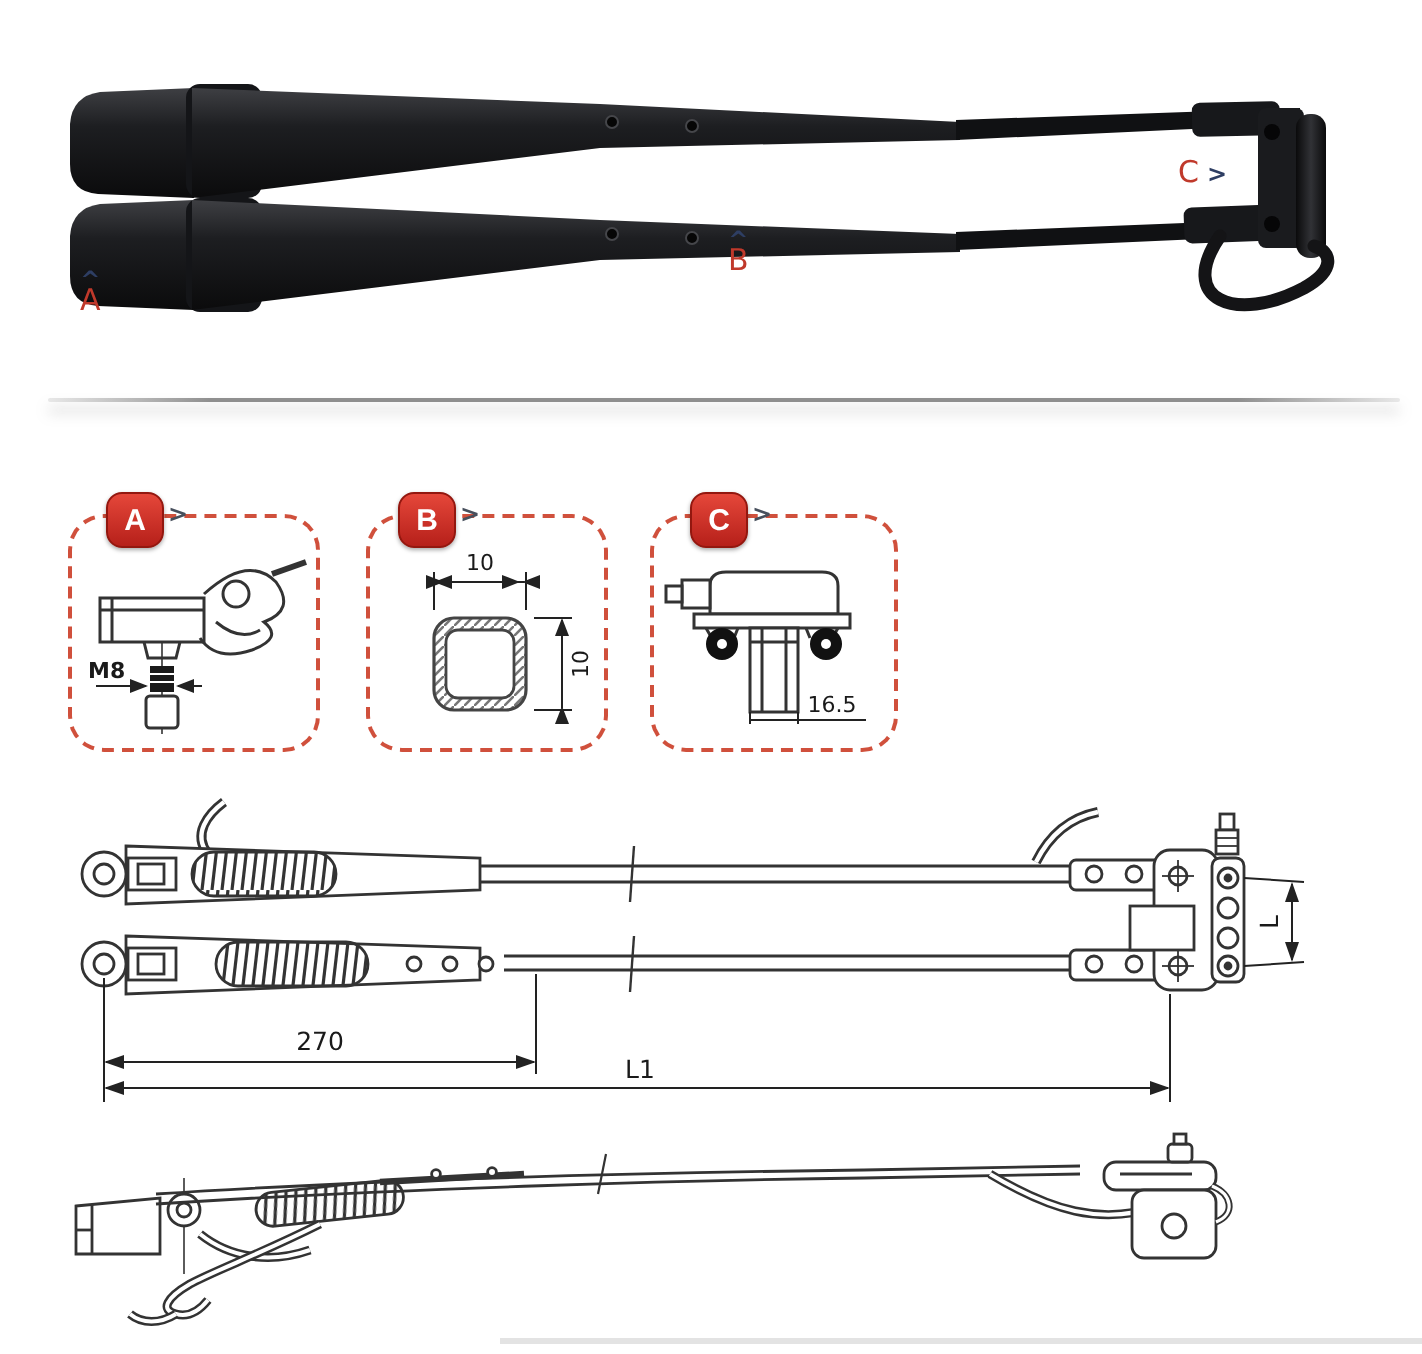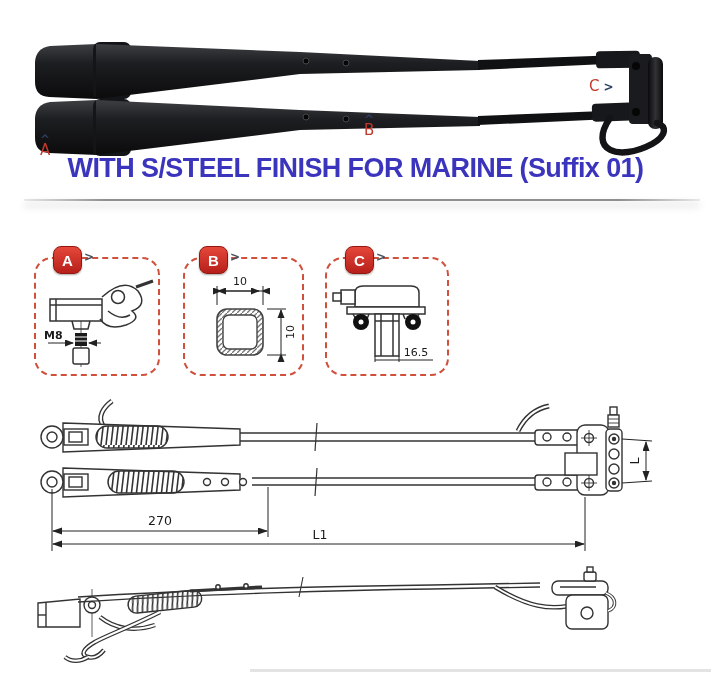--- a/index.html
+++ b/index.html
@@ -89,21 +89,20 @@
   </div>
   <div class="photo-label" style="left:364px;top:114px">
     <span class="caret">^</span>
     <span class="letter">B</span>
   </div>
   <div class="photo-label-c" style="left:589px;top:79px">
     <span class="letter">C</span>
     <span class="chev">&gt;</span>
   </div>
 
-  <div class="title">WITH S/STEEL FINISH FOR MARINE (Suffix 01)</div>
 
   <div class="divider"></div>
 
   <div class="callout" style="left:34px;top:257px;width:122px;height:115px">
     <div class="badge" style="left:17px">A</div>
     <span class="badge-chev" style="left:48px">&gt;</span>
     <svg width="118" height="108" viewBox="0 0 118 108" style="margin:4px 0 0 2px">
       <defs>
         <marker id="arrA" markerWidth="9" markerHeight="8" refX="8" refY="3.5" orient="auto">
           <path d="M0,0 L9,3.5 L0,7 Z" fill="#222"></path>

